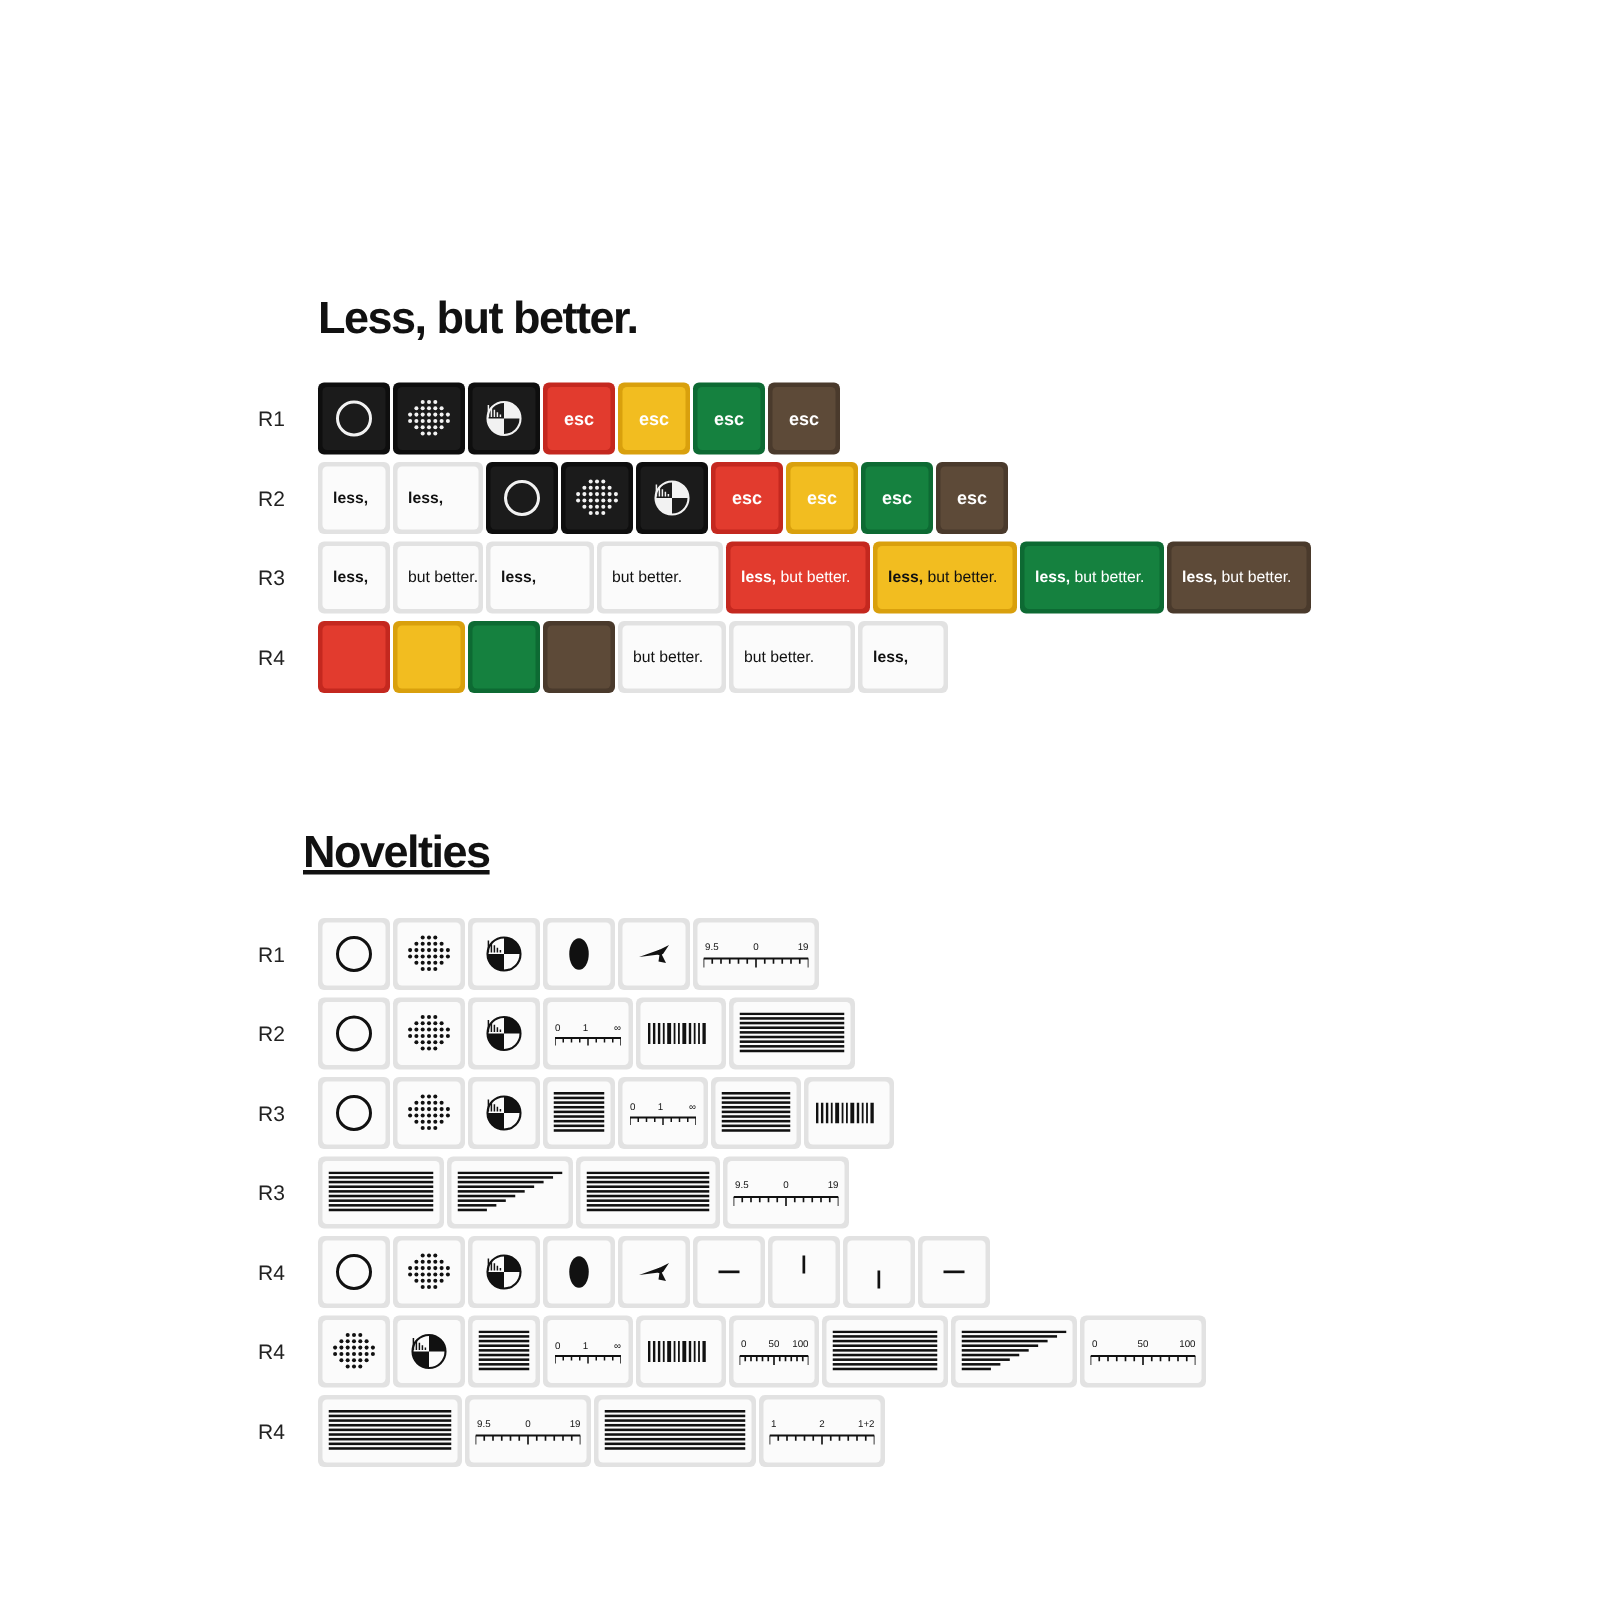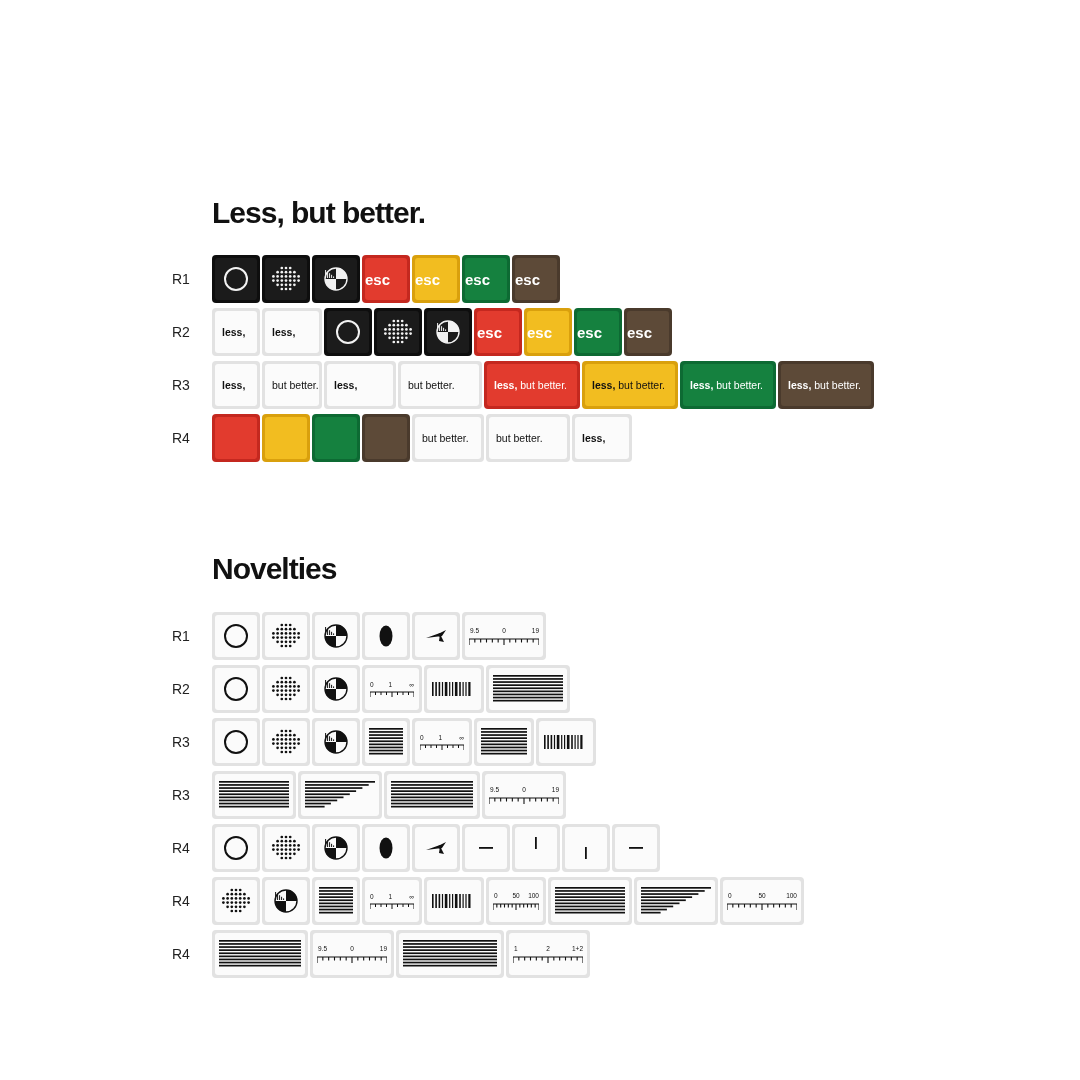--- a/index.html
+++ b/index.html
@@ -23,21 +23,21 @@
 
   
   .section-title {
     position: absolute;
     font-family: "Liberation Sans", sans-serif;
     font-weight: bold;
     letter-spacing: -1px;
     color: #111111;
   }
   #title-less { left: 212px; top: 196px; font-size: 30px; }
-  #title-novelties { left: 212px; top: 552px; font-size: 30px; }
+  #title-novelties { left: 202px; top: 552px; font-size: 30px; text-decoration: underline; }
 
   
   .kbd-section { position: absolute; }
   #sec-less { left: 170px; top: 255px; }
   #sec-novelties { left: 170px; top: 612px; }
 
   .kbd-row {
     display: flex;
     align-items: flex-start;
     margin-bottom: 5px;
@@ -103,23 +103,23 @@
     padding-left: 7px;
     white-space: nowrap;
     font-family: "Liberation Sans", sans-serif;
   }
   .legend .b { font-weight: bold; }
   .legend .n { font-weight: normal; }
   .lg-dark { color: #111111; }
   .lg-light { color: #ffffff; }
   .esc {
     width: 100%;
-    text-align: left;
+    text-align: center;
     padding-left: 0;
-    font-size: 15px;
+    font-size: 12px;
     font-weight: bold;
     color: #ffffff;
   }
 
   
   .gfx { width: 100%; height: 100%; display: flex; align-items: center; justify-content: center; }
   .gfx svg { display: block; }
 </style>
 </head>
 <body>

